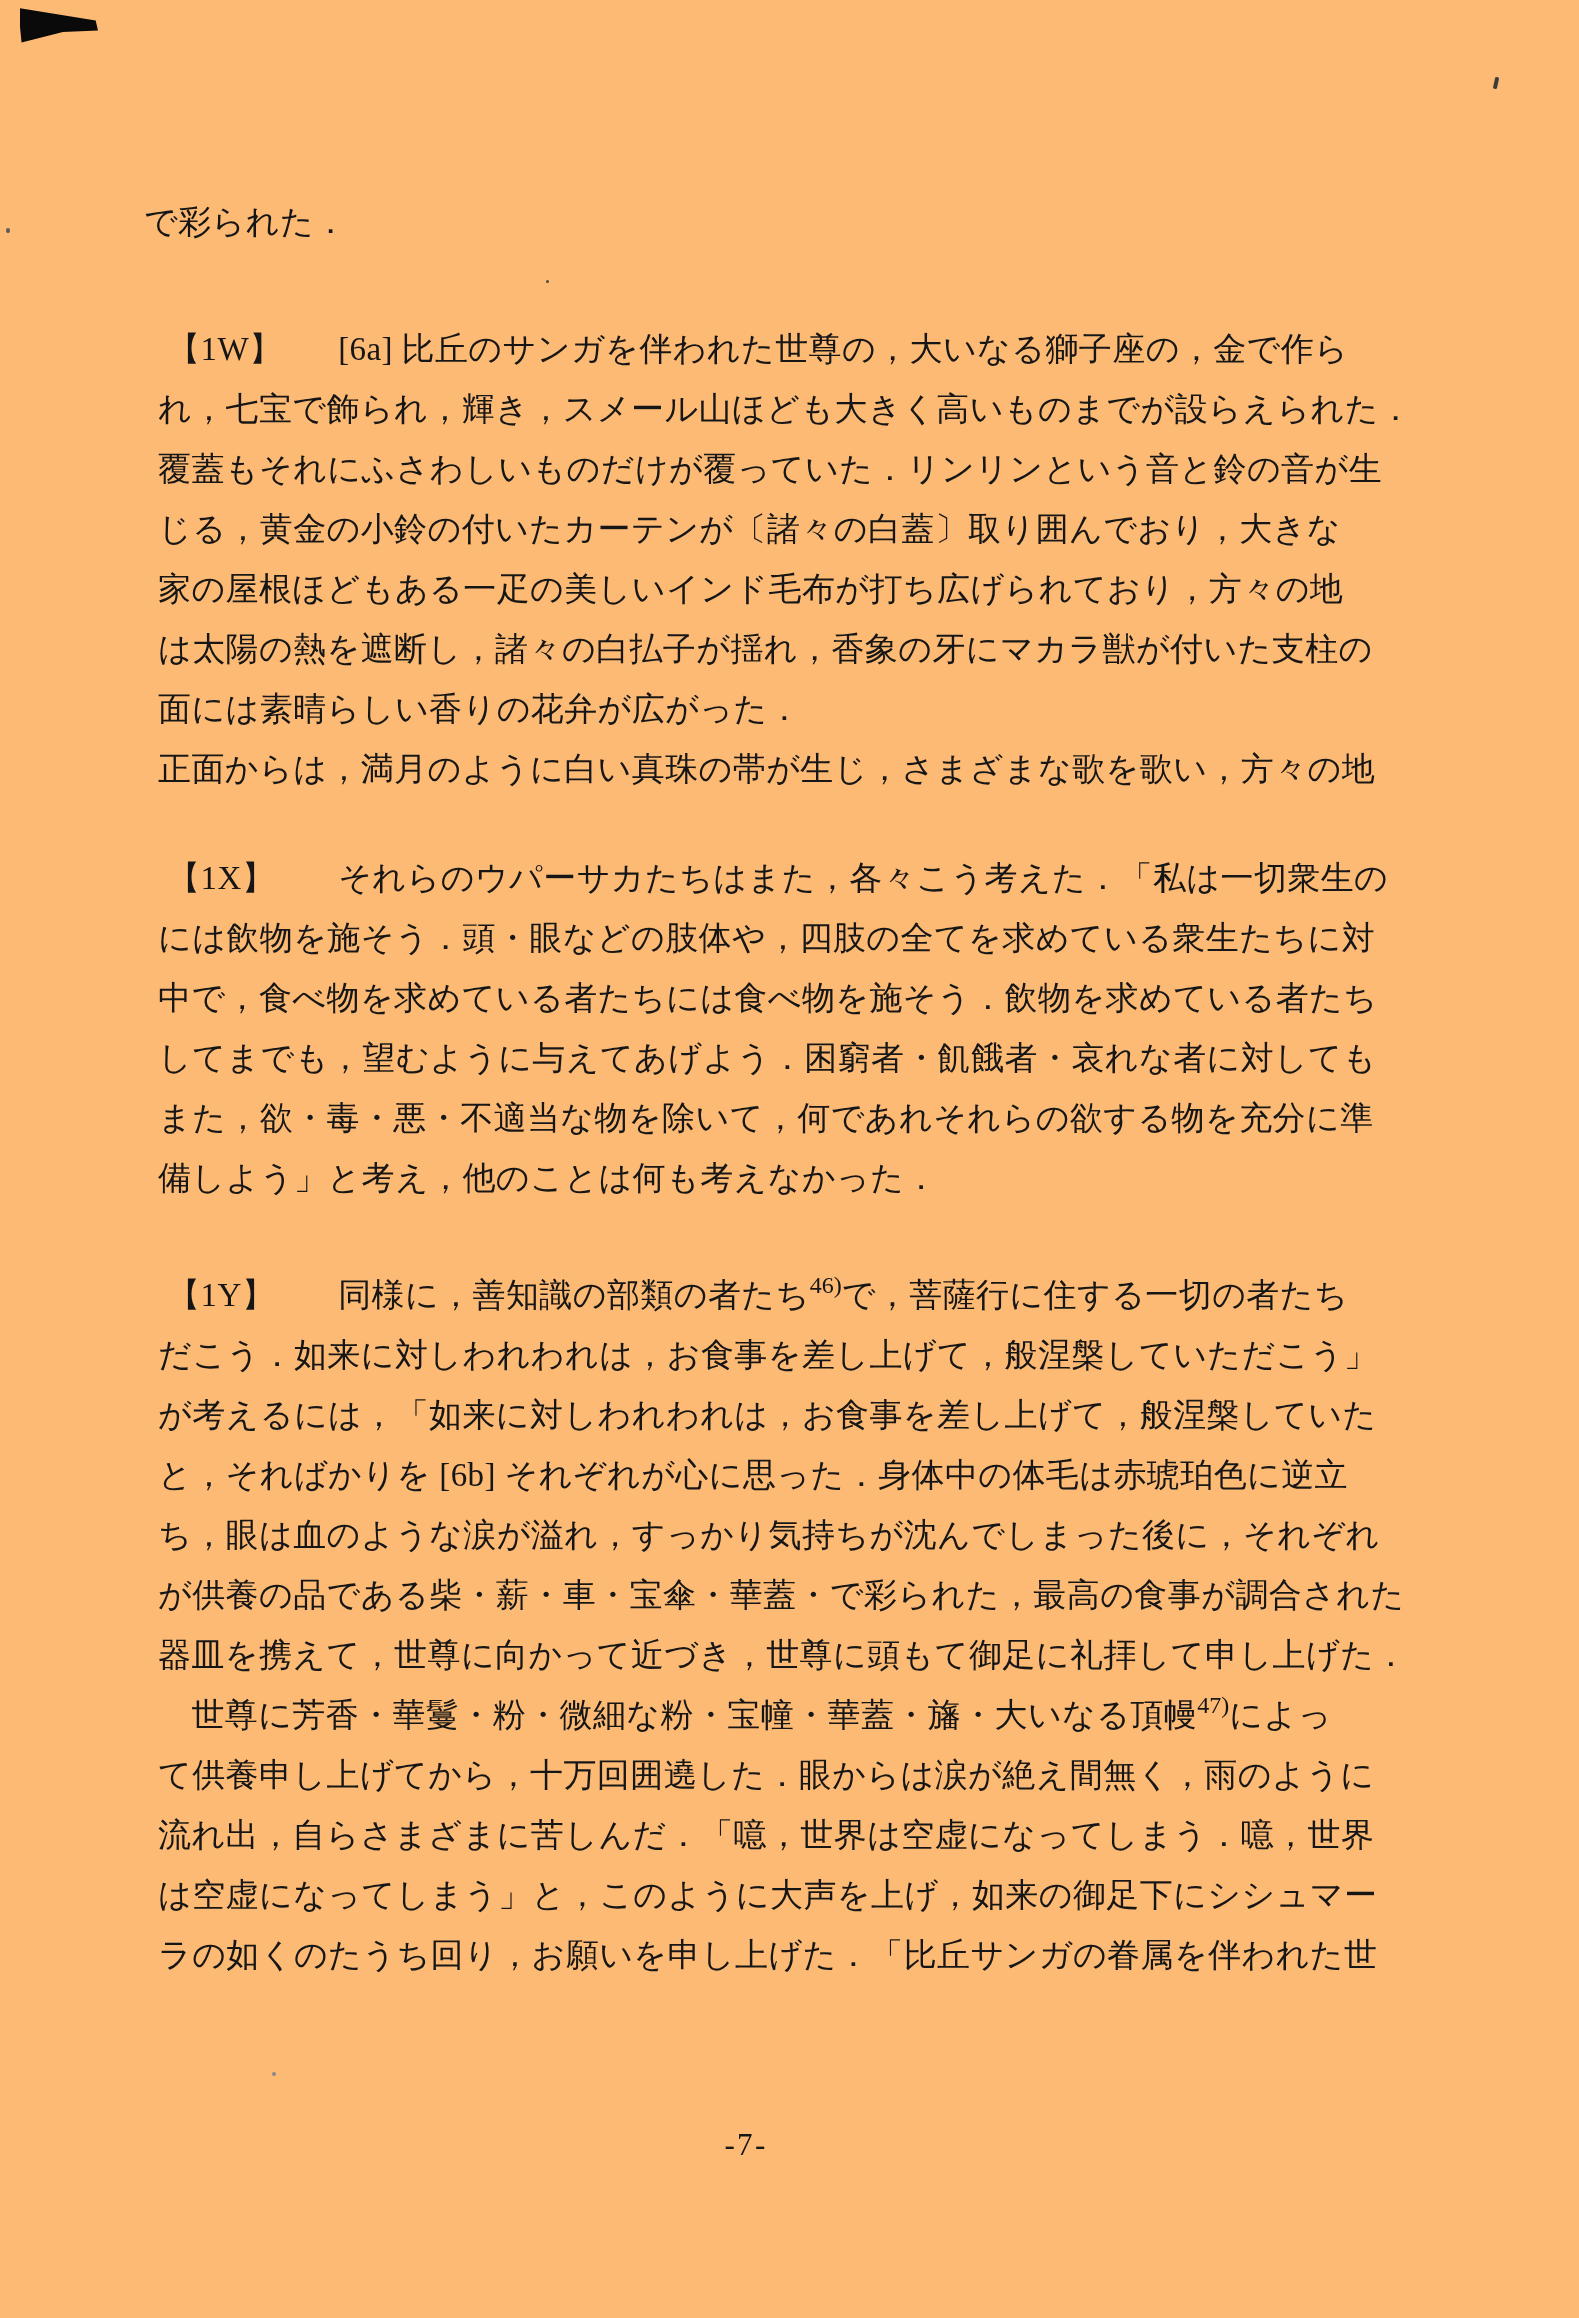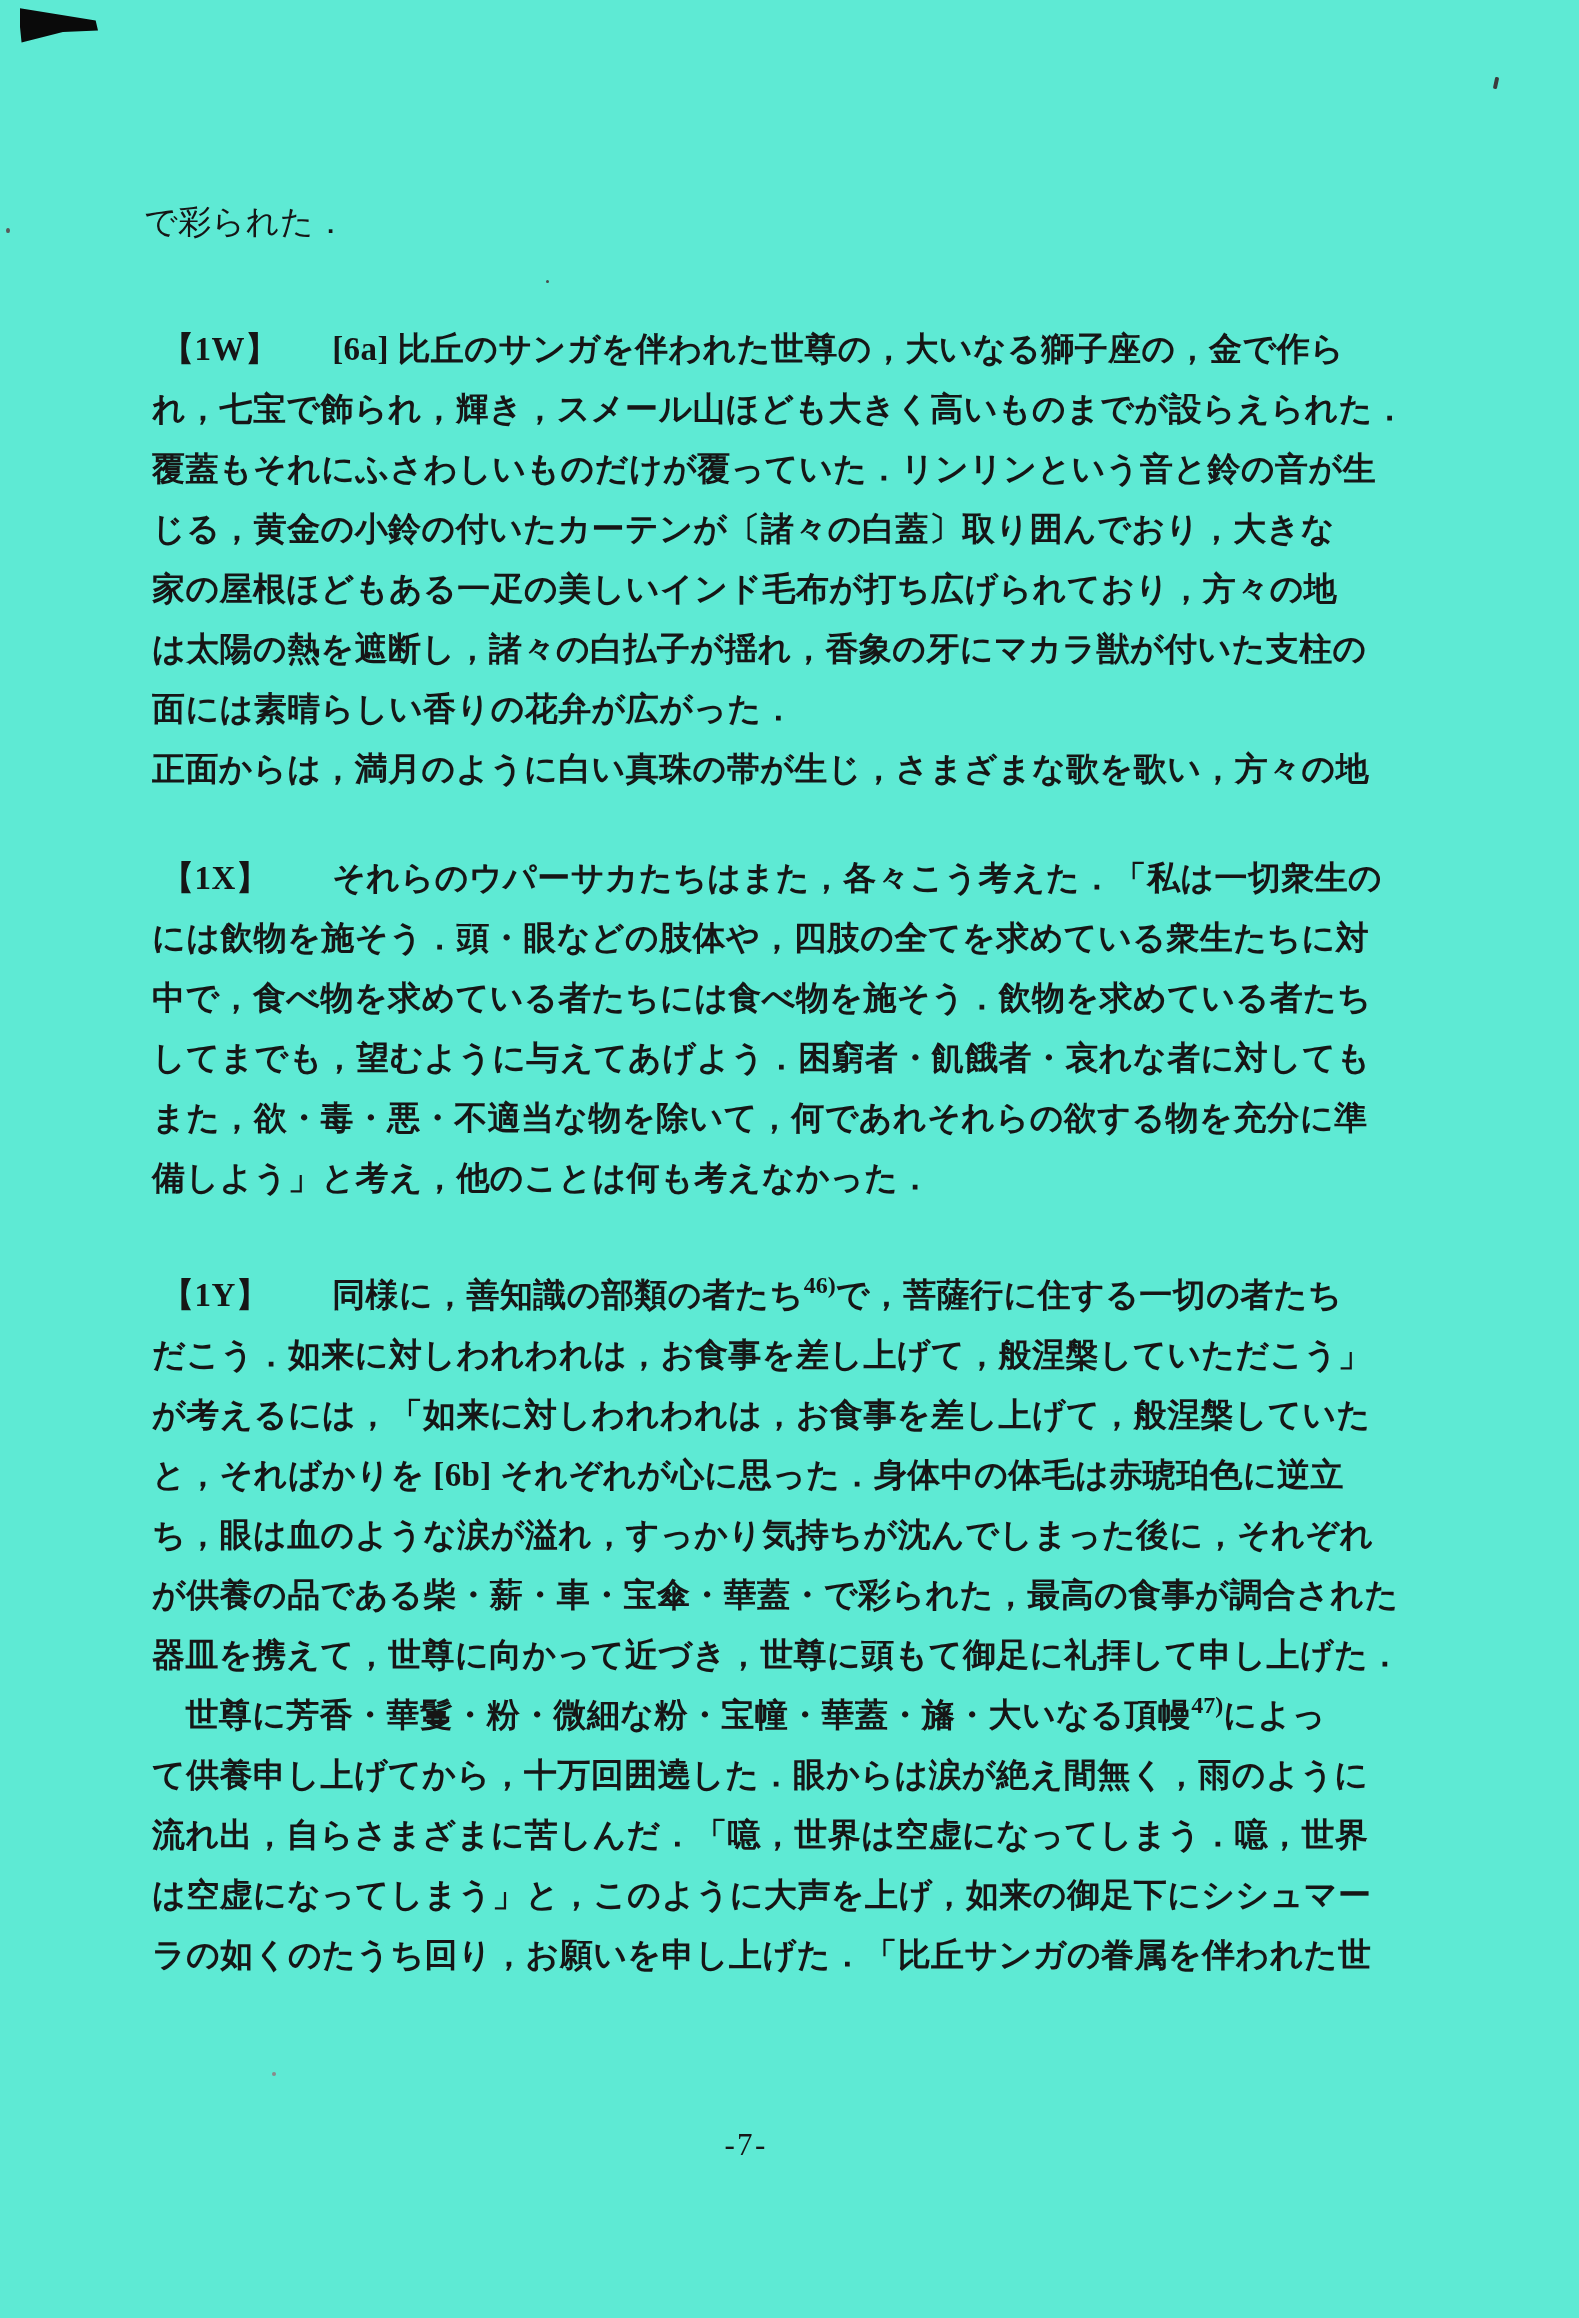--- a/index.html
+++ b/index.html
@@ -1,27 +1,27 @@
 <!DOCTYPE html>
 <html style="font-size:12.3px"><head>
 <meta charset="utf-8">
 <style>
   html,body{margin:0;padding:0;}
   body{width:1579px;height:2319px;background:#e9e9e6;}
   .page{
     position:relative;width:1579px;height:2319px;overflow:hidden;
-    background:#5eead4;color:#161616;
+    background:#fdba74;color:#161616;
     font-family:"Liberation Serif","DejaVu Serif",serif;
   }
   .content{position:absolute;left:144px;top:192px;width:1304px;}
   .line{
     height:60px;line-height:60px;font-size:33px;
     white-space:pre;letter-spacing:0.4px;
   }
-  .para{margin:8px;font-weight:bold;}
+  .para{margin:14px;}
   .p-1w{margin-top:67px;}
   .p-1x{margin-top:49px;}
   .p-1y{margin-top:57px;}
   .first-line .para-label{
     display:inline-block;width:171px;padding-left:9.2px;box-sizing:content-box;
   }
   sup.fn{
     font-size:24px;line-height:0;vertical-align:13px;letter-spacing:0;
   }
   .page-number{

